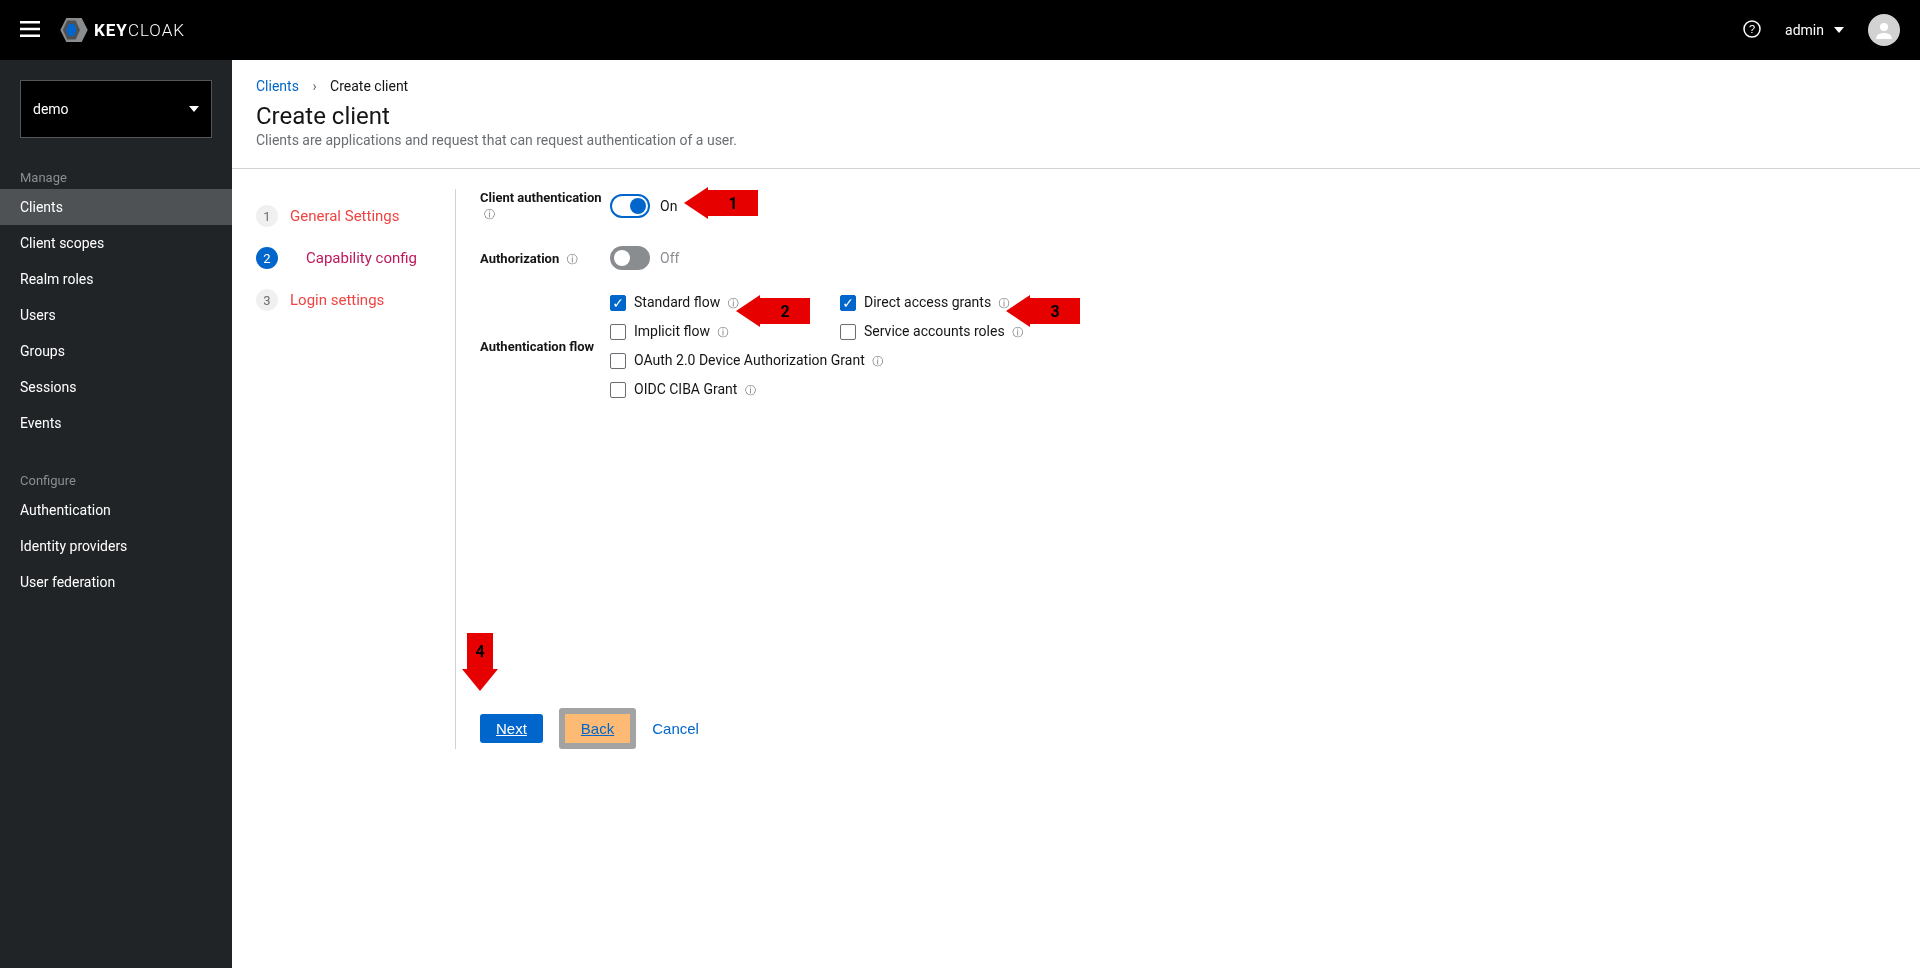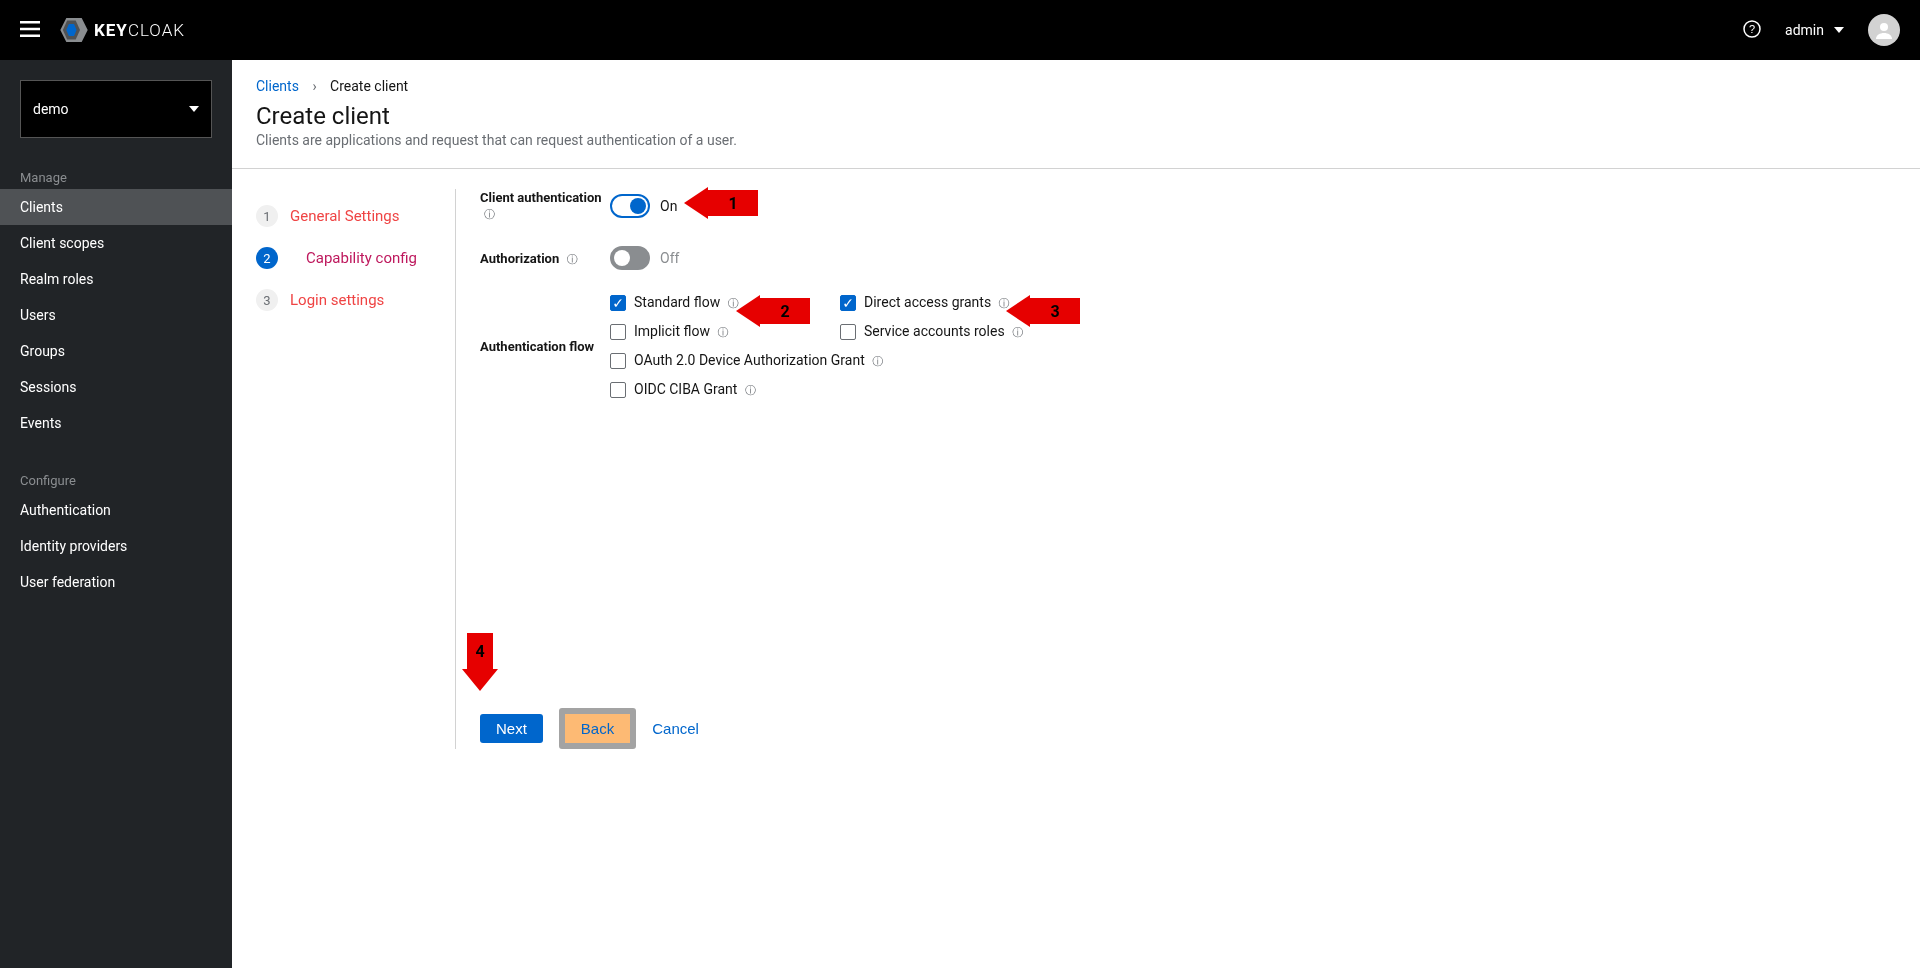--- a/index.html
+++ b/index.html
@@ -69,21 +69,21 @@
     
     .check-grid { display: grid; grid-template-columns: 230px 230px; gap: 12px 0; }
     .check-row-full { grid-column: 1 / -1; }
     .check-item { display: flex; align-items: center; gap: 8px; cursor: pointer; }
     .checkbox { width: 16px; height: 16px; border: 1px solid #6a6e73; border-radius: 2px; display: flex; align-items: center; justify-content: center; flex-shrink: 0; }
     .checkbox.checked { background: #0066cc; border-color: #0066cc; color: #fff; }
     .check-label { font-size: 14px; color: #151515; }
     
     
     .wizard-footer { padding-top: 20px; display: flex; gap: 16px; align-items: center; }
-    .btn { padding: 6px 16px; font-size: 15px; border-radius: 3px; cursor: pointer; border: none; }
+    .btn { padding: 6px 16px; font-size: 15px; border-radius: 3px; cursor: pointer; border: none; text-decoration: underline; }
     .btn-primary { background: #0066cc; color: #fff; }
     .btn-secondary { background: #fdba74; color: #0066cc; border: 6px solid #a3a3a3; }
     .btn-link { color: #0066cc; background: none; border: none; cursor: pointer; font-size: 15px; }
     
     
     .arrow { position: absolute; display: flex; align-items: center; z-index: 10; }
     .arrow-head { width: 0; height: 0; border-top: 16px solid transparent; border-bottom: 16px solid transparent; border-right: 24px solid #e60000; }
     .arrow-body { height: 26px; background: #e60000; display: flex; align-items: center; justify-content: center; color: #000; font-weight: 700; font-size: 16px; padding: 0 10px; }
     
     .arrow-down { position: absolute; display: flex; flex-direction: column; align-items: center; z-index: 10; }

